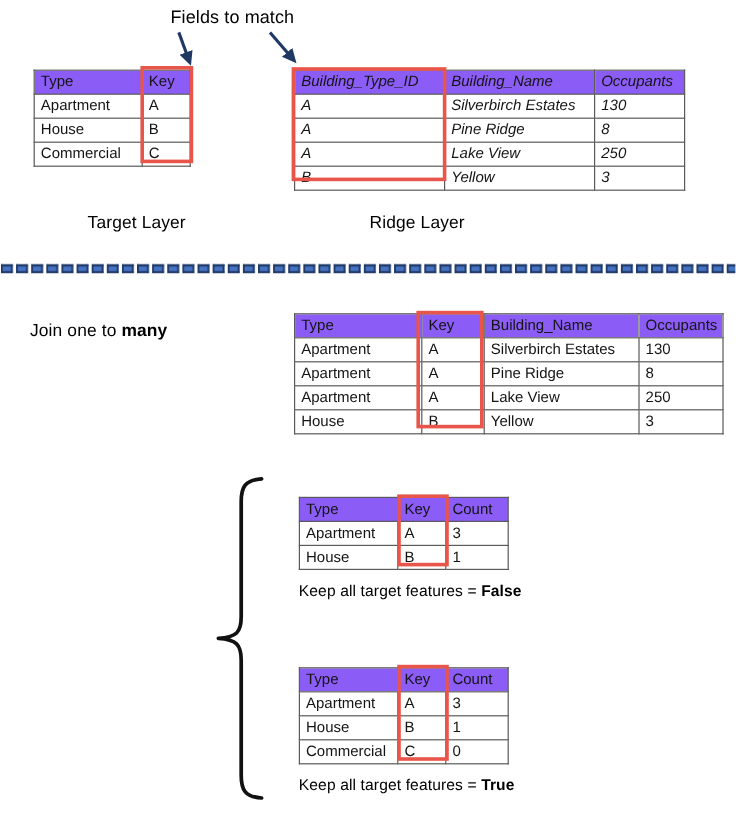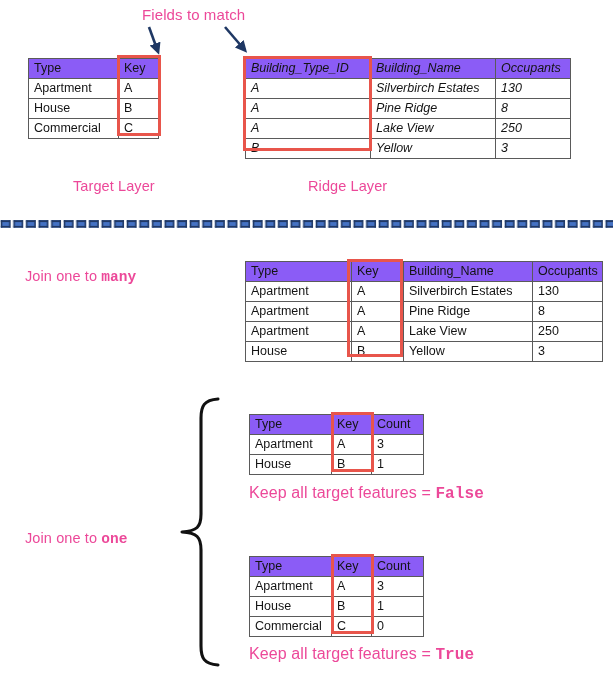--- a/index.html
+++ b/index.html
@@ -20,26 +20,26 @@
     left: 0; top: 0;
     width: 613px;
     height: 689px;
   }
 
   
   .label {
     position: absolute;
     font-size: 14.5px;
     line-height: 18px;
-    color: #ec4899;
+    color: #000000;
     white-space: nowrap;
     letter-spacing: 0.1px;
   }
-  .label b { font-weight: bold; font-family: Liberation Mono, monospace; }
-  .label-sm { font-size: 16px; }
+  .label b { font-weight: bold; }
+  .label-sm { font-size: 13px; }
 
   
   .tbl {
     position: absolute;
     border-collapse: collapse;
     background: #ffffff;
     table-layout: fixed;
   }
   .tbl td, .tbl th {
     border: 1px solid #5a5a5a;
@@ -239,23 +239,20 @@
   <svg class="brace-svg" style="left:178px; top:396px;" width="44" height="272" viewBox="0 0 44 272">
     <path d="M40,3
              C26,4 23,10 23,22
              L23,118
              C23,131 19,135 4,136
              C19,137 23,141 23,154
              L23,250
              C23,262 26,268 40,269" fill="none" stroke="#111111" stroke-width="3.1" stroke-linecap="round" stroke-linejoin="round"></path>
   </svg>
 
-  <div class="label" style="left:25px; top:529px;">
-    <span>Join one to </span><b>one</b>
-  </div>
 
   <table class="tbl" style="left:249px; top:414px; width:174px;">
     <colgroup>
         <col style="width:82px">
         <col style="width:40px">
         <col style="width:52px">
       </colgroup>
     <thead>
       <tr>
         <td>Type</td>

